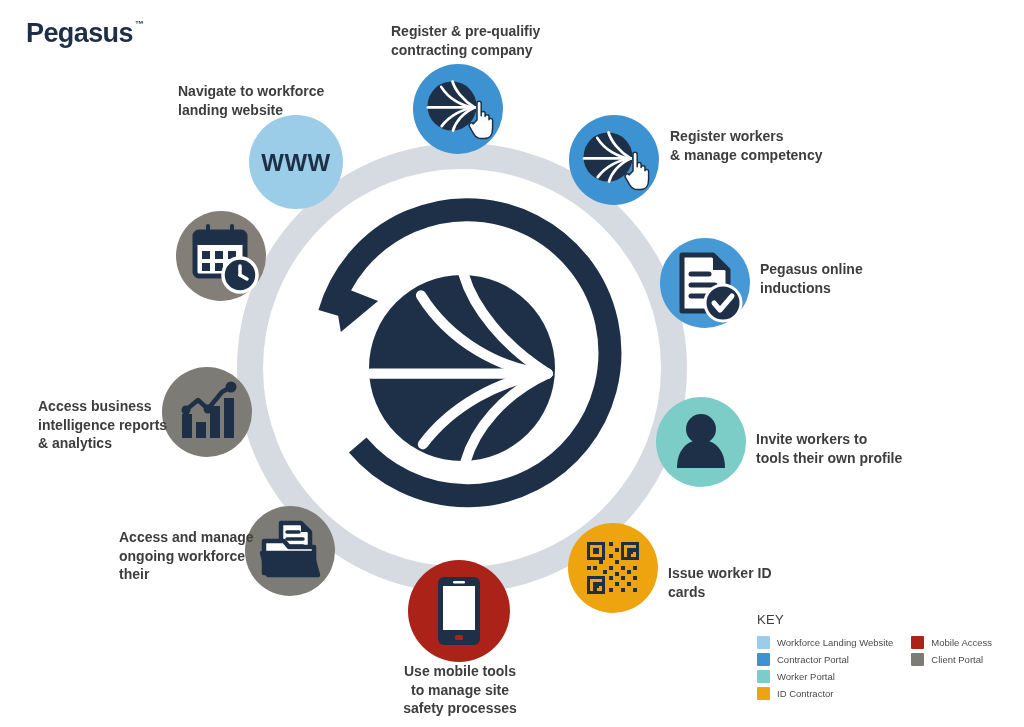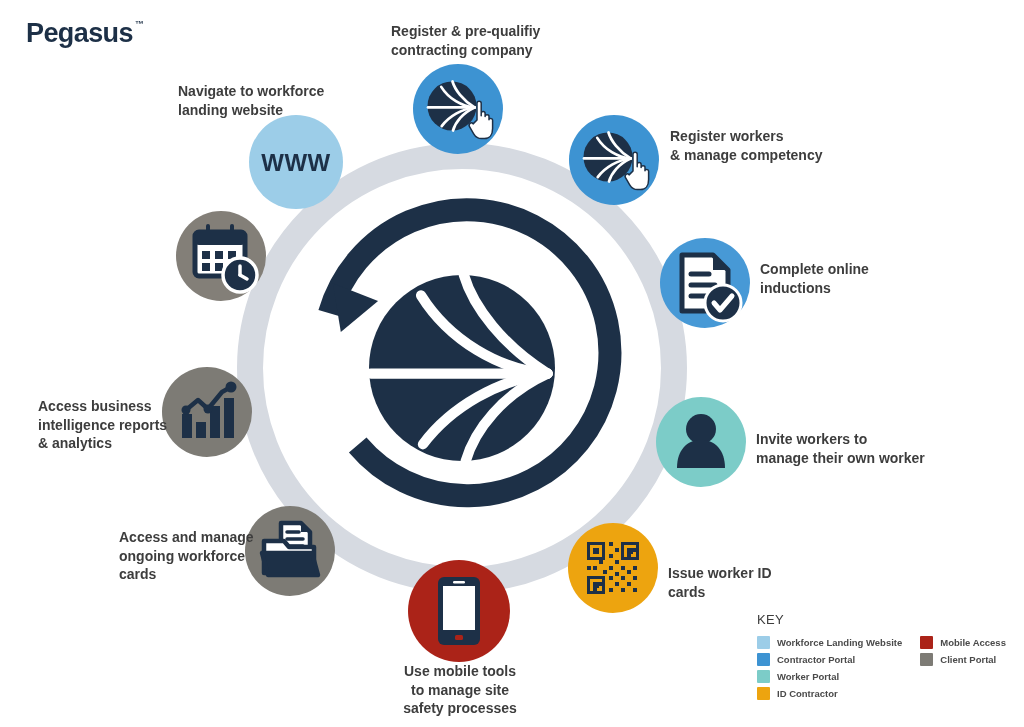--- a/index.html
+++ b/index.html
@@ -31,21 +31,21 @@
   .label.left{text-align:left;}
   .label.center{text-align:center;}
 
   
   #legend{position:absolute;left:757px;top:612px;width:260px;}
   #legend .key-title{
     font-size:13px;color:#3d3d3d;font-weight:normal;margin-bottom:9px;
     letter-spacing:0.3px;
   }
   #legend .cols{display:flex;gap:18px;}
-  #legend .col{display:flex;flex-direction:column;gap:4px;font-weight:bold;}
+  #legend .col{display:flex;flex-direction:column;gap:4px;}
   #legend .row{display:flex;align-items:center;gap:7px;}
   #legend .sw{width:13px;height:13px;flex:none;border-radius:1px;}
   #legend .lt{font-size:9.5px;color:#4a4a4a;white-space:nowrap;}
 </style>
 </head>
 <body>
 
 <div id="stage">
 
   <div id="brand">
@@ -263,36 +263,36 @@
 
   <div class="label left" style="left:391px;top:22px;width:180px;">Register &amp; pre-qualifiy
 contracting company</div>
 
   <div class="label left" style="left:670px;top:127px;width:210px;">Register workers
 &amp; manage competency</div>
 
   <div class="label left" style="left:178px;top:82px;width:180px;">Navigate to workforce
 landing website</div>
 
-  <div class="label left" style="left:760px;top:260px;width:180px;">Complete online
+  <div class="label left" style="left:760px;top:260px;width:180px;">Pegasus online
 inductions</div>
 
   <div class="label left" style="left:756px;top:430px;width:210px;">Invite workers to
-manage their own worker</div>
+tools their own profile</div>
 
   <div class="label left" style="left:668px;top:564px;width:160px;">Issue worker ID
 cards</div>
 
   <div class="label center" style="left:384px;top:662px;width:152px;">Use mobile tools
 to manage site
 safety processes</div>
 
   <div class="label left" style="left:119px;top:528px;width:160px;">Access and manage
 ongoing workforce
-cards</div>
+their</div>
 
   <div class="label left" style="left:38px;top:397px;width:160px;">Access business
 intelligence reports
 &amp; analytics</div>
 
 
   <div id="legend">
     <div class="key-title">KEY</div>
     <div class="cols">
       <div class="col">

